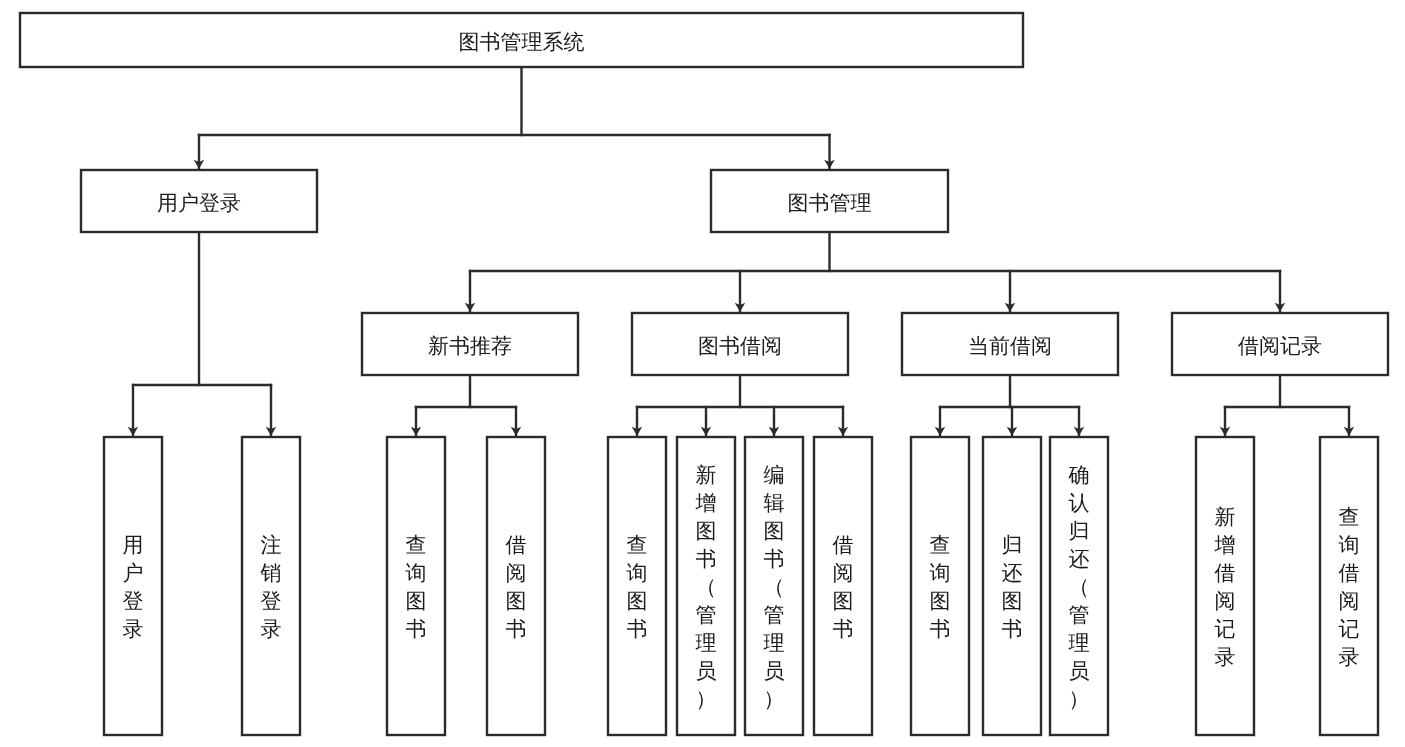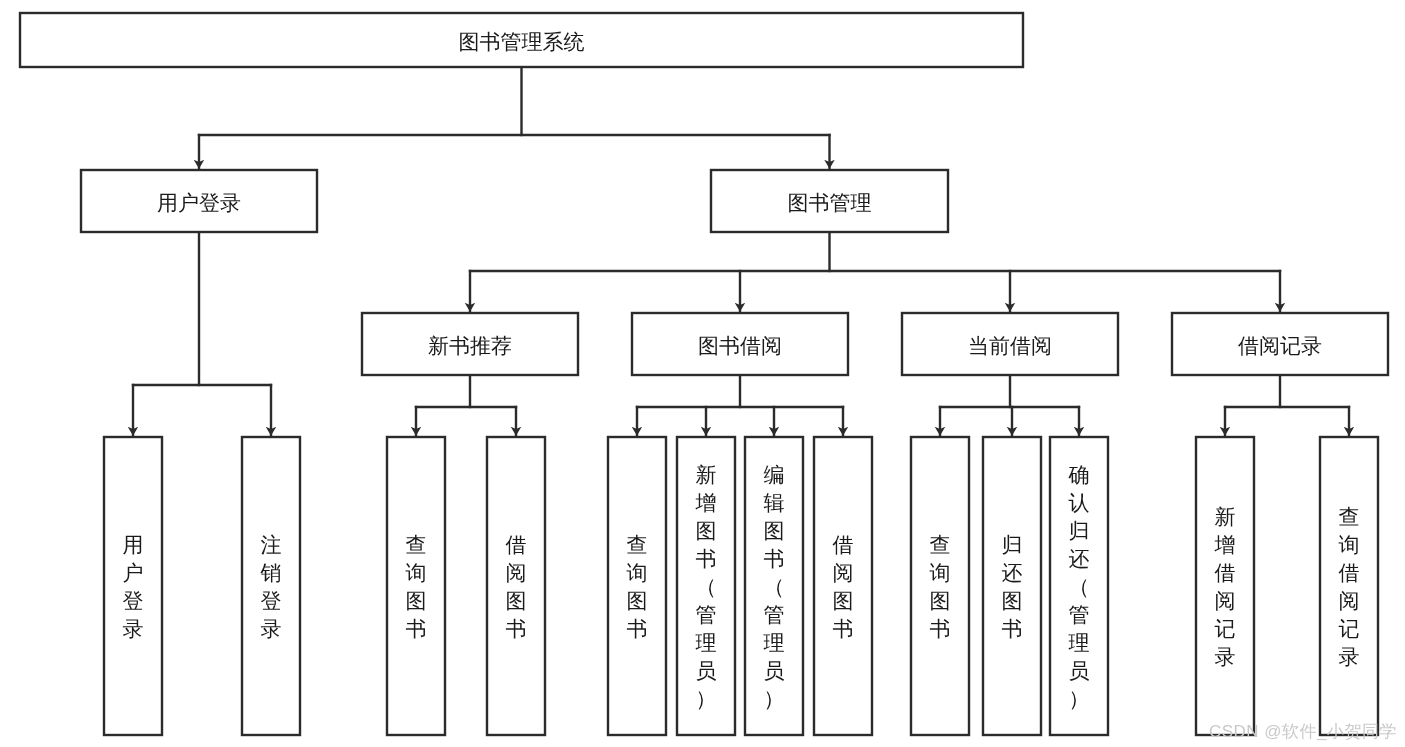--- a/index.html
+++ b/index.html
@@ -206,14 +206,13 @@
           <rect x="1196" y="437" width="58" height="298" class="node-box"></rect>
           <text x="1225" y="0" class="leaf-label-v"><tspan x="1225" y="516">新</tspan><tspan x="1225" y="544">增</tspan><tspan x="1225" y="572">借</tspan><tspan x="1225" y="600">阅</tspan><tspan x="1225" y="628">记</tspan><tspan x="1225" y="656">录</tspan></text>
         </g>
         <g>
           <rect x="1320" y="437" width="58" height="298" class="node-box"></rect>
           <text x="1349" y="0" class="leaf-label-v"><tspan x="1349" y="516">查</tspan><tspan x="1349" y="544">询</tspan><tspan x="1349" y="572">借</tspan><tspan x="1349" y="600">阅</tspan><tspan x="1349" y="628">记</tspan><tspan x="1349" y="656">录</tspan></text>
         </g>
       </g>
   </svg>
 
-  <div class="watermark">CSDN @软件_小贺同学</div>
 </div>
 
 </body></html>

